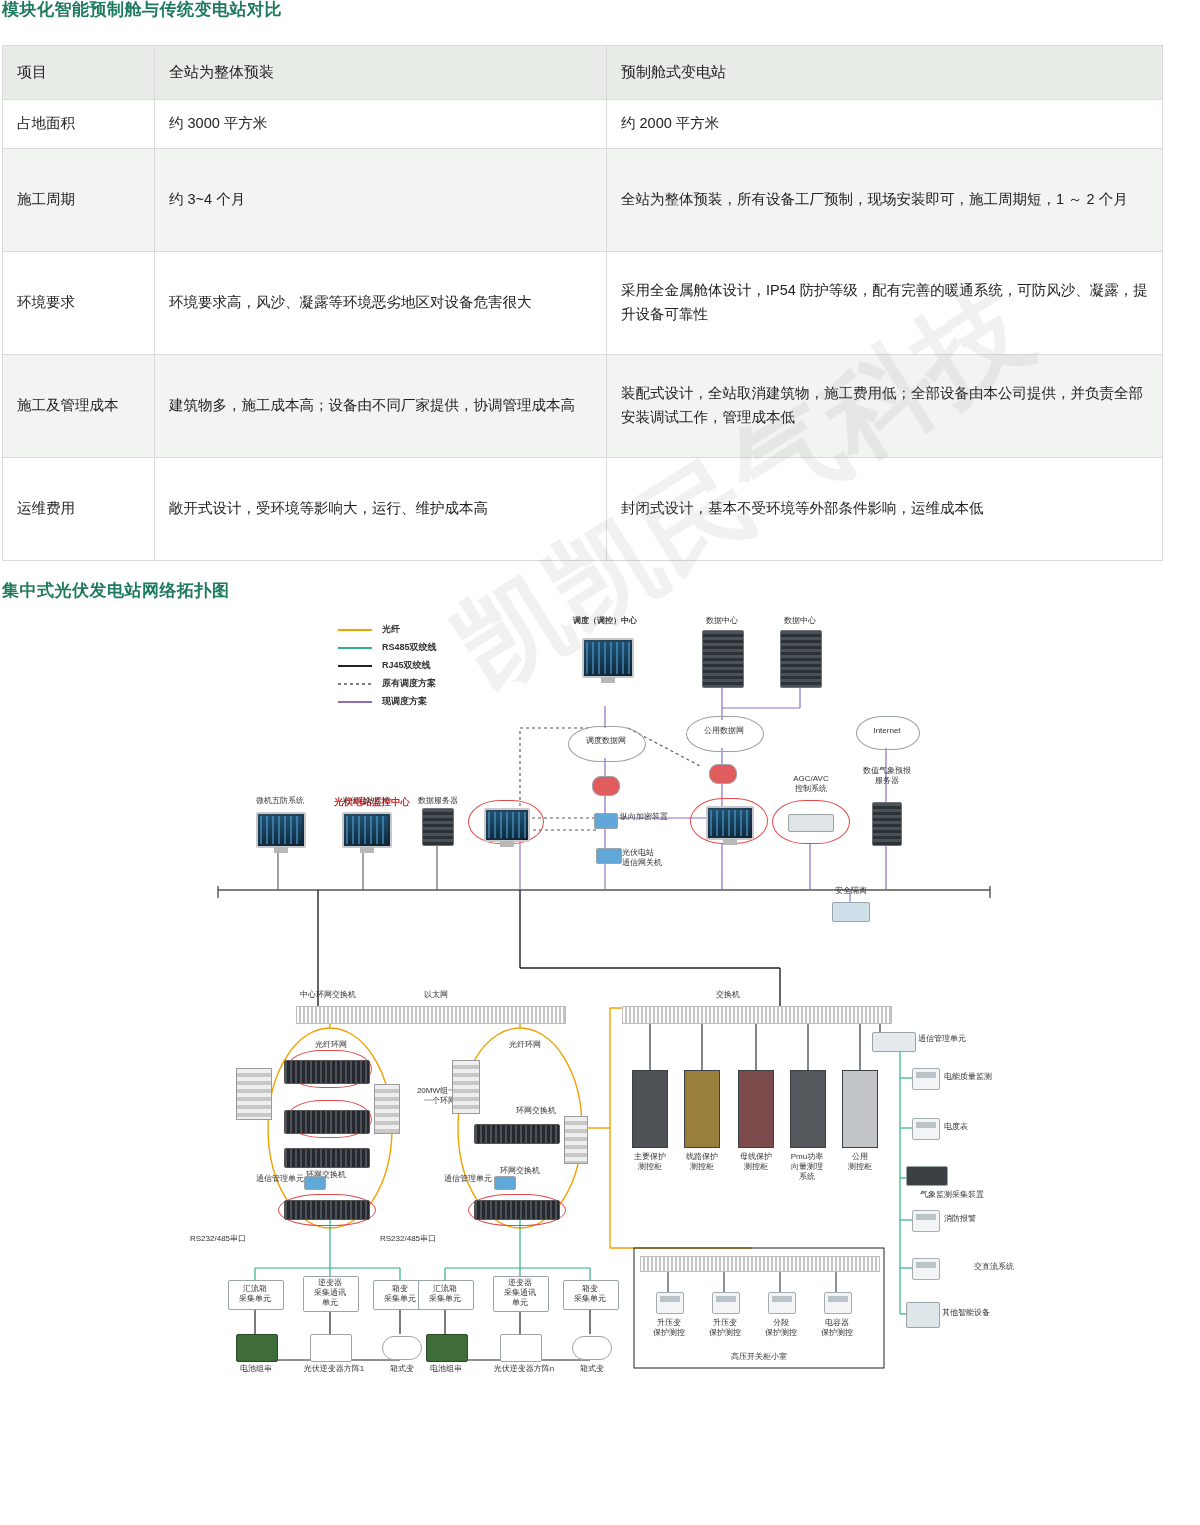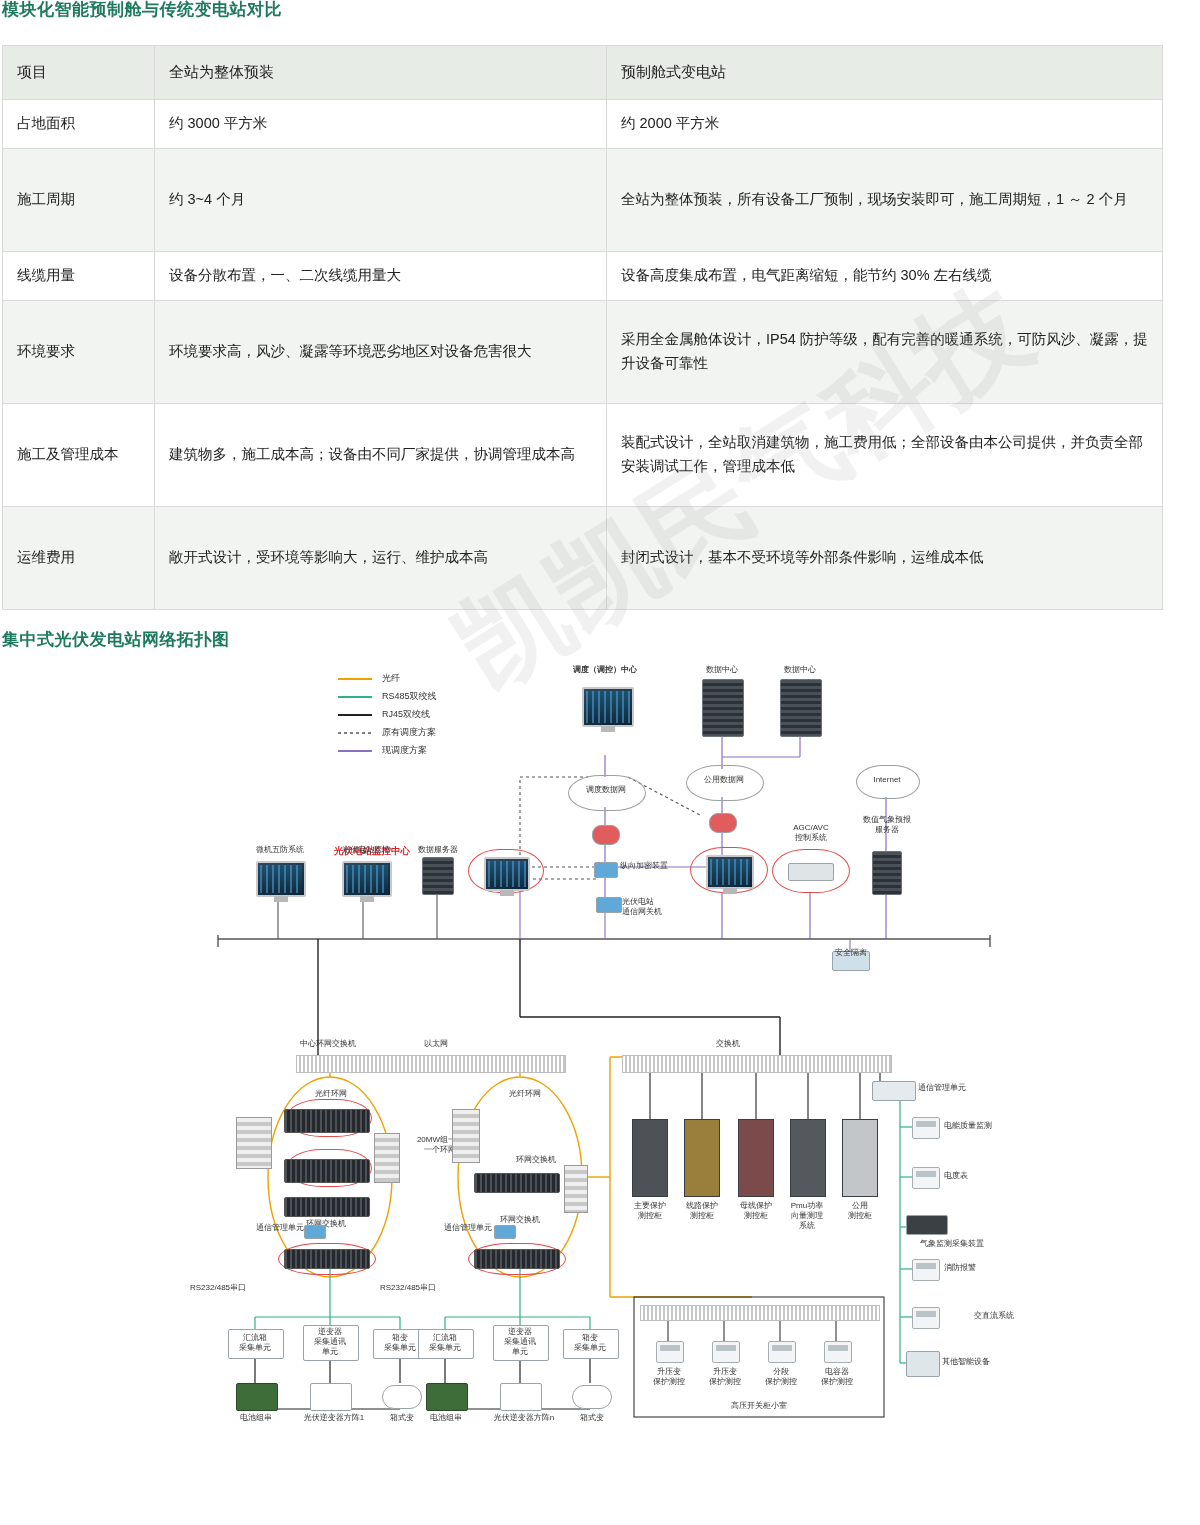--- a/index.html
+++ b/index.html
@@ -97,20 +97,21 @@
     color: #333;
     text-align: center;
     white-space: pre-line;
   }
   .lbl.red { color: #d7262b; font-weight: bold; font-size: 9.5px; }
   .lbl.b { font-weight: bold; }
   .legend-lbl {
     position: absolute;
     font-size: 9px;
     color: #333;
+    font-weight: bold;
   }
   
   .monitor {
     position: absolute;
     width: 46px; height: 32px;
     background: linear-gradient(160deg,#2f4a63 0%, #16324a 60%, #0d2133 100%);
     border: 2px solid #c9c9c9;
     border-radius: 2px;
   }
   .monitor:after {
@@ -219,25 +220,20 @@
         <td class="label">占地面积</td>
         <td>约 3000 平方米</td>
         <td>约 2000 平方米</td>
       </tr>
       <tr>
         <td class="label cell-tall">施工周期</td>
         <td>约 3~4 个月</td>
         <td>全站为整体预装，所有设备工厂预制，现场安装即可，施工周期短，1 ～ 2 个月</td>
       </tr>
       <tr>
-        <td class="label">线缆用量</td>
-        <td>设备分散布置，一、二次线缆用量大</td>
-        <td>设备高度集成布置，电气距离缩短，能节约 30% 左右线缆</td>
-      </tr>
-      <tr>
         <td class="label cell-tall">环境要求</td>
         <td>环境要求高，风沙、凝露等环境恶劣地区对设备危害很大</td>
         <td>采用全金属舱体设计，IP54 防护等级，配有完善的暖通系统，可防风沙、凝露，提升设备可靠性</td>
       </tr>
       <tr>
         <td class="label cell-tall">施工及管理成本</td>
         <td>建筑物多，施工成本高；设备由不同厂家提供，协调管理成本高</td>
         <td>装配式设计，全站取消建筑物，施工费用低；全部设备由本公司提供，并负责全部安装调试工作，管理成本低</td>
       </tr>
       <tr>
@@ -427,21 +423,21 @@
     <div class="cloud" style="left:772px;top:192px;width:76px;height:42px"></div>
     <div class="box-dev" style="left:788px;top:206px;width:44px;height:16px;background:#dfe4e7"></div>
     <div class="lbl" style="left:780px;top:166px;width:62px">AGC/AVC
 控制系统</div>
 
     <div class="server" style="left:872px;top:194px;width:28px;height:42px"></div>
     <div class="lbl" style="left:852px;top:158px;width:70px">数值气象预报
 服务器</div>
 
     <div class="box-dev" style="left:832px;top:294px;width:36px;height:18px;background:#cfe0ea"></div>
-    <div class="lbl" style="left:820px;top:291px;width:62px">安全隔离</div>
+    <div class="lbl" style="left:820px;top:278px;width:62px">安全隔离</div>
 
     <div class="switchbar" style="left:296px;top:398px;width:268px"></div>
     <div class="lbl" style="left:282px;top:382px;width:92px">中心环网交换机</div>
     <div class="lbl" style="left:408px;top:382px;width:56px">以太网</div>
 
     <div class="switchbar" style="left:622px;top:398px;width:268px"></div>
     <div class="lbl" style="left:700px;top:382px;width:56px">交换机</div>
 
     <div class="lbl" style="left:298px;top:432px;width:66px">光纤环网</div>
     <div class="cloud" style="left:286px;top:442px;width:84px;height:36px"></div>

